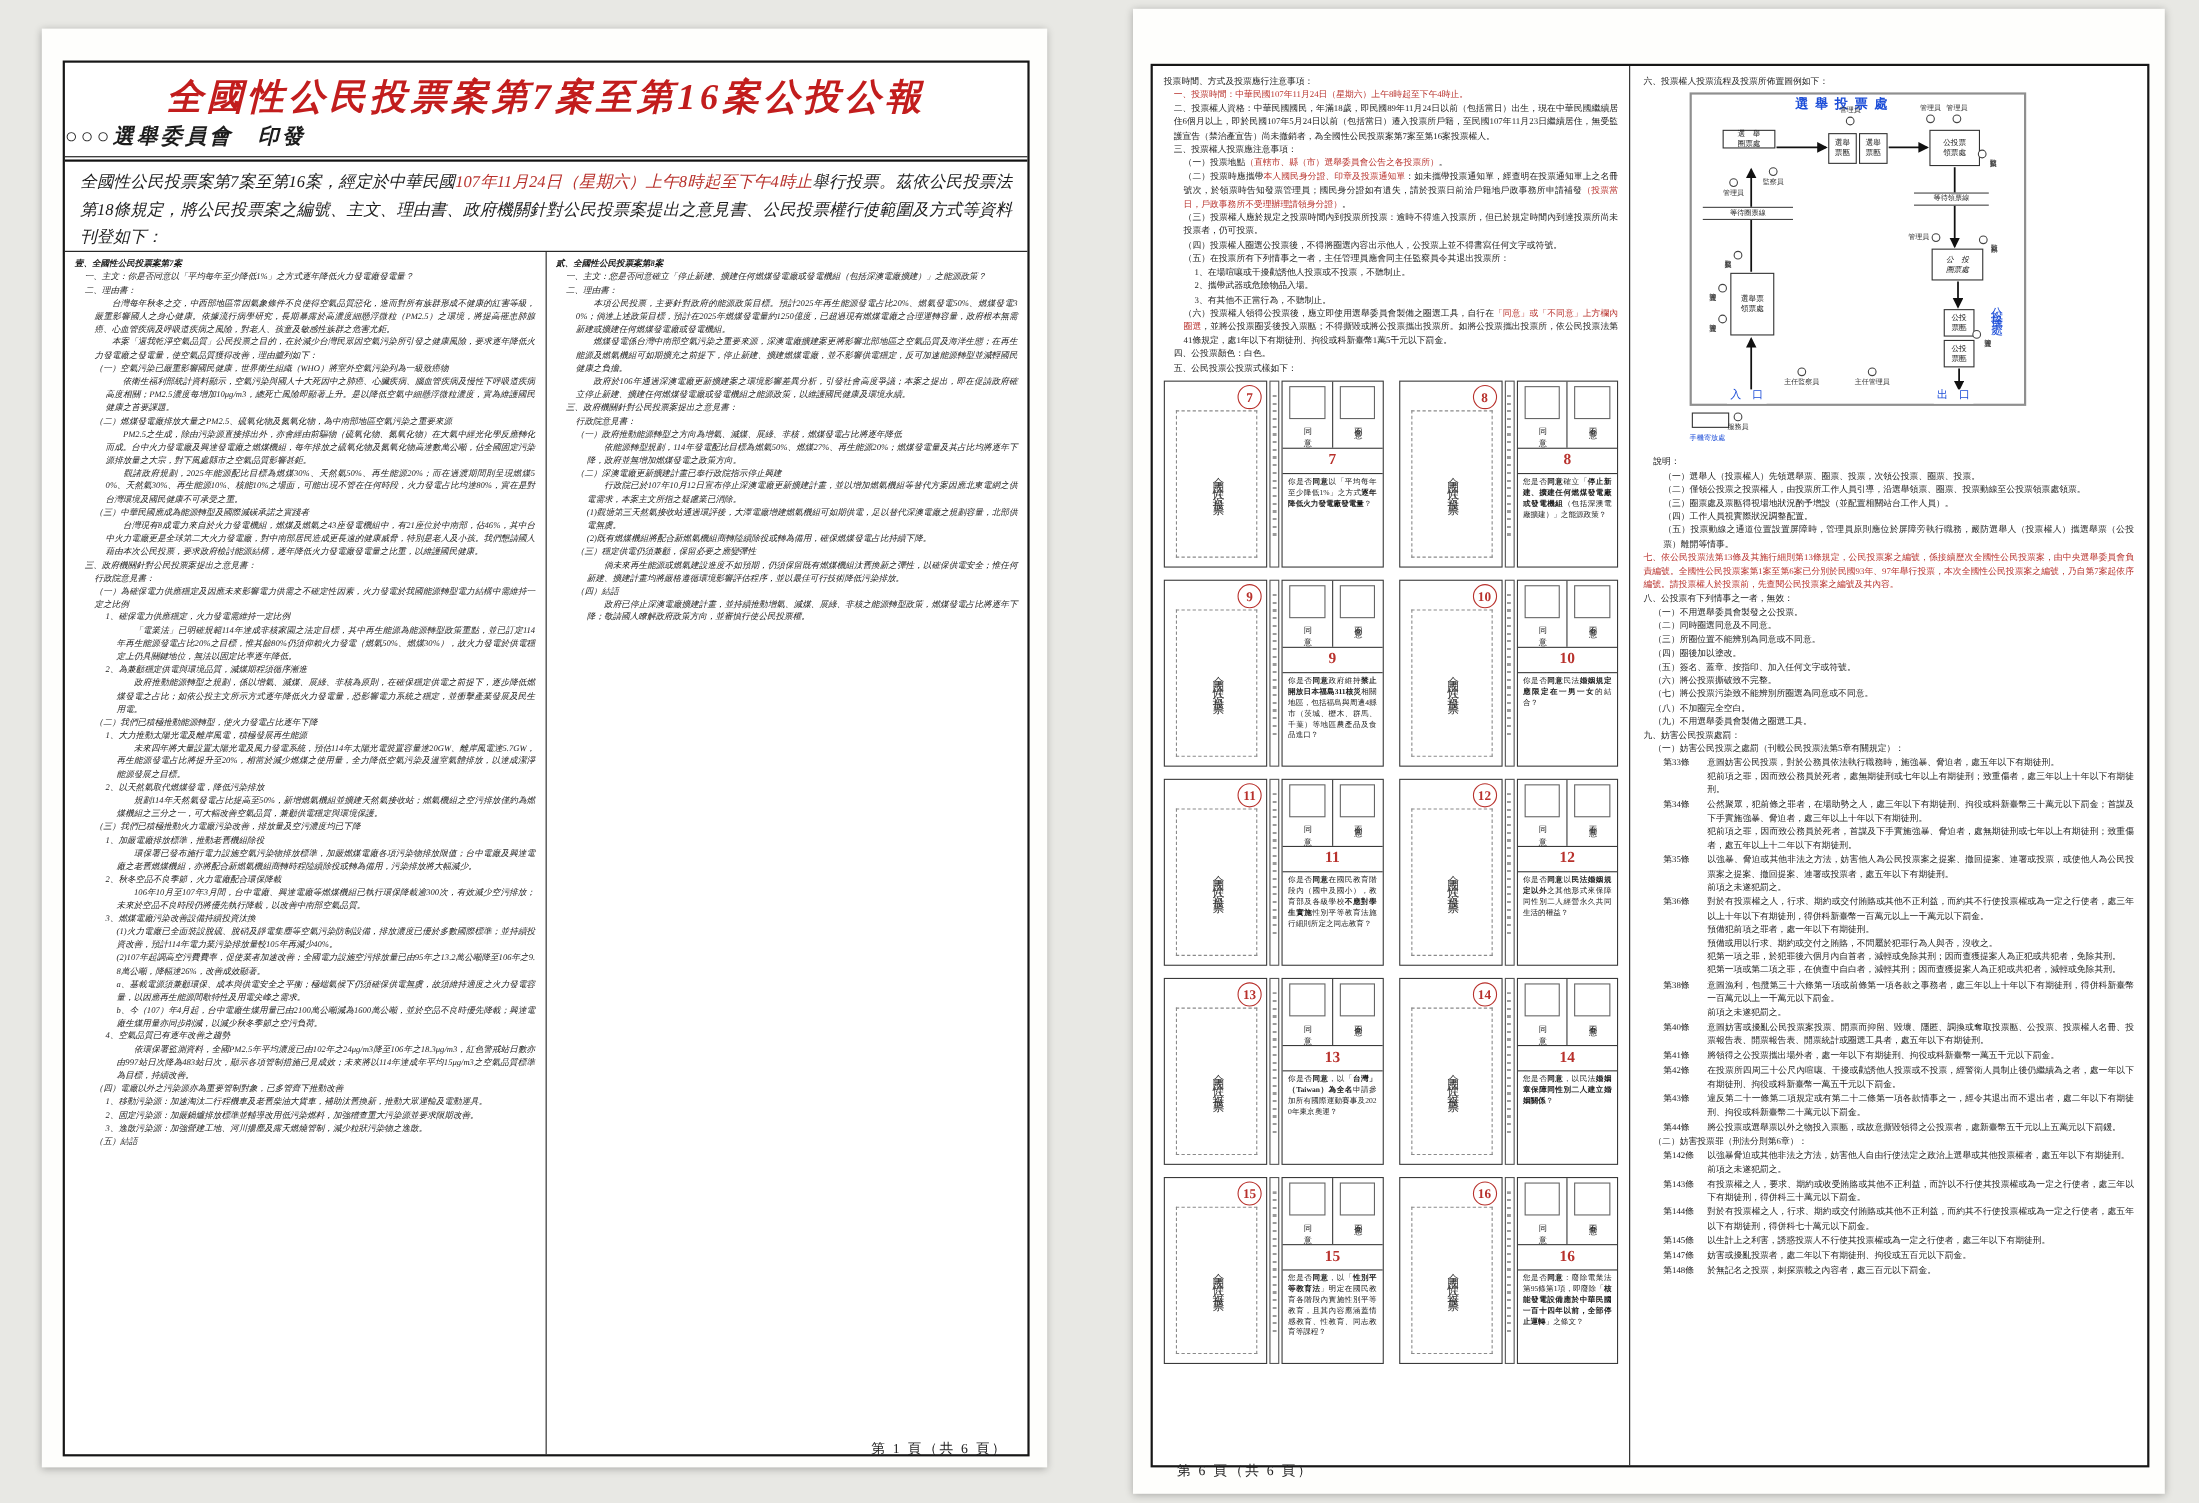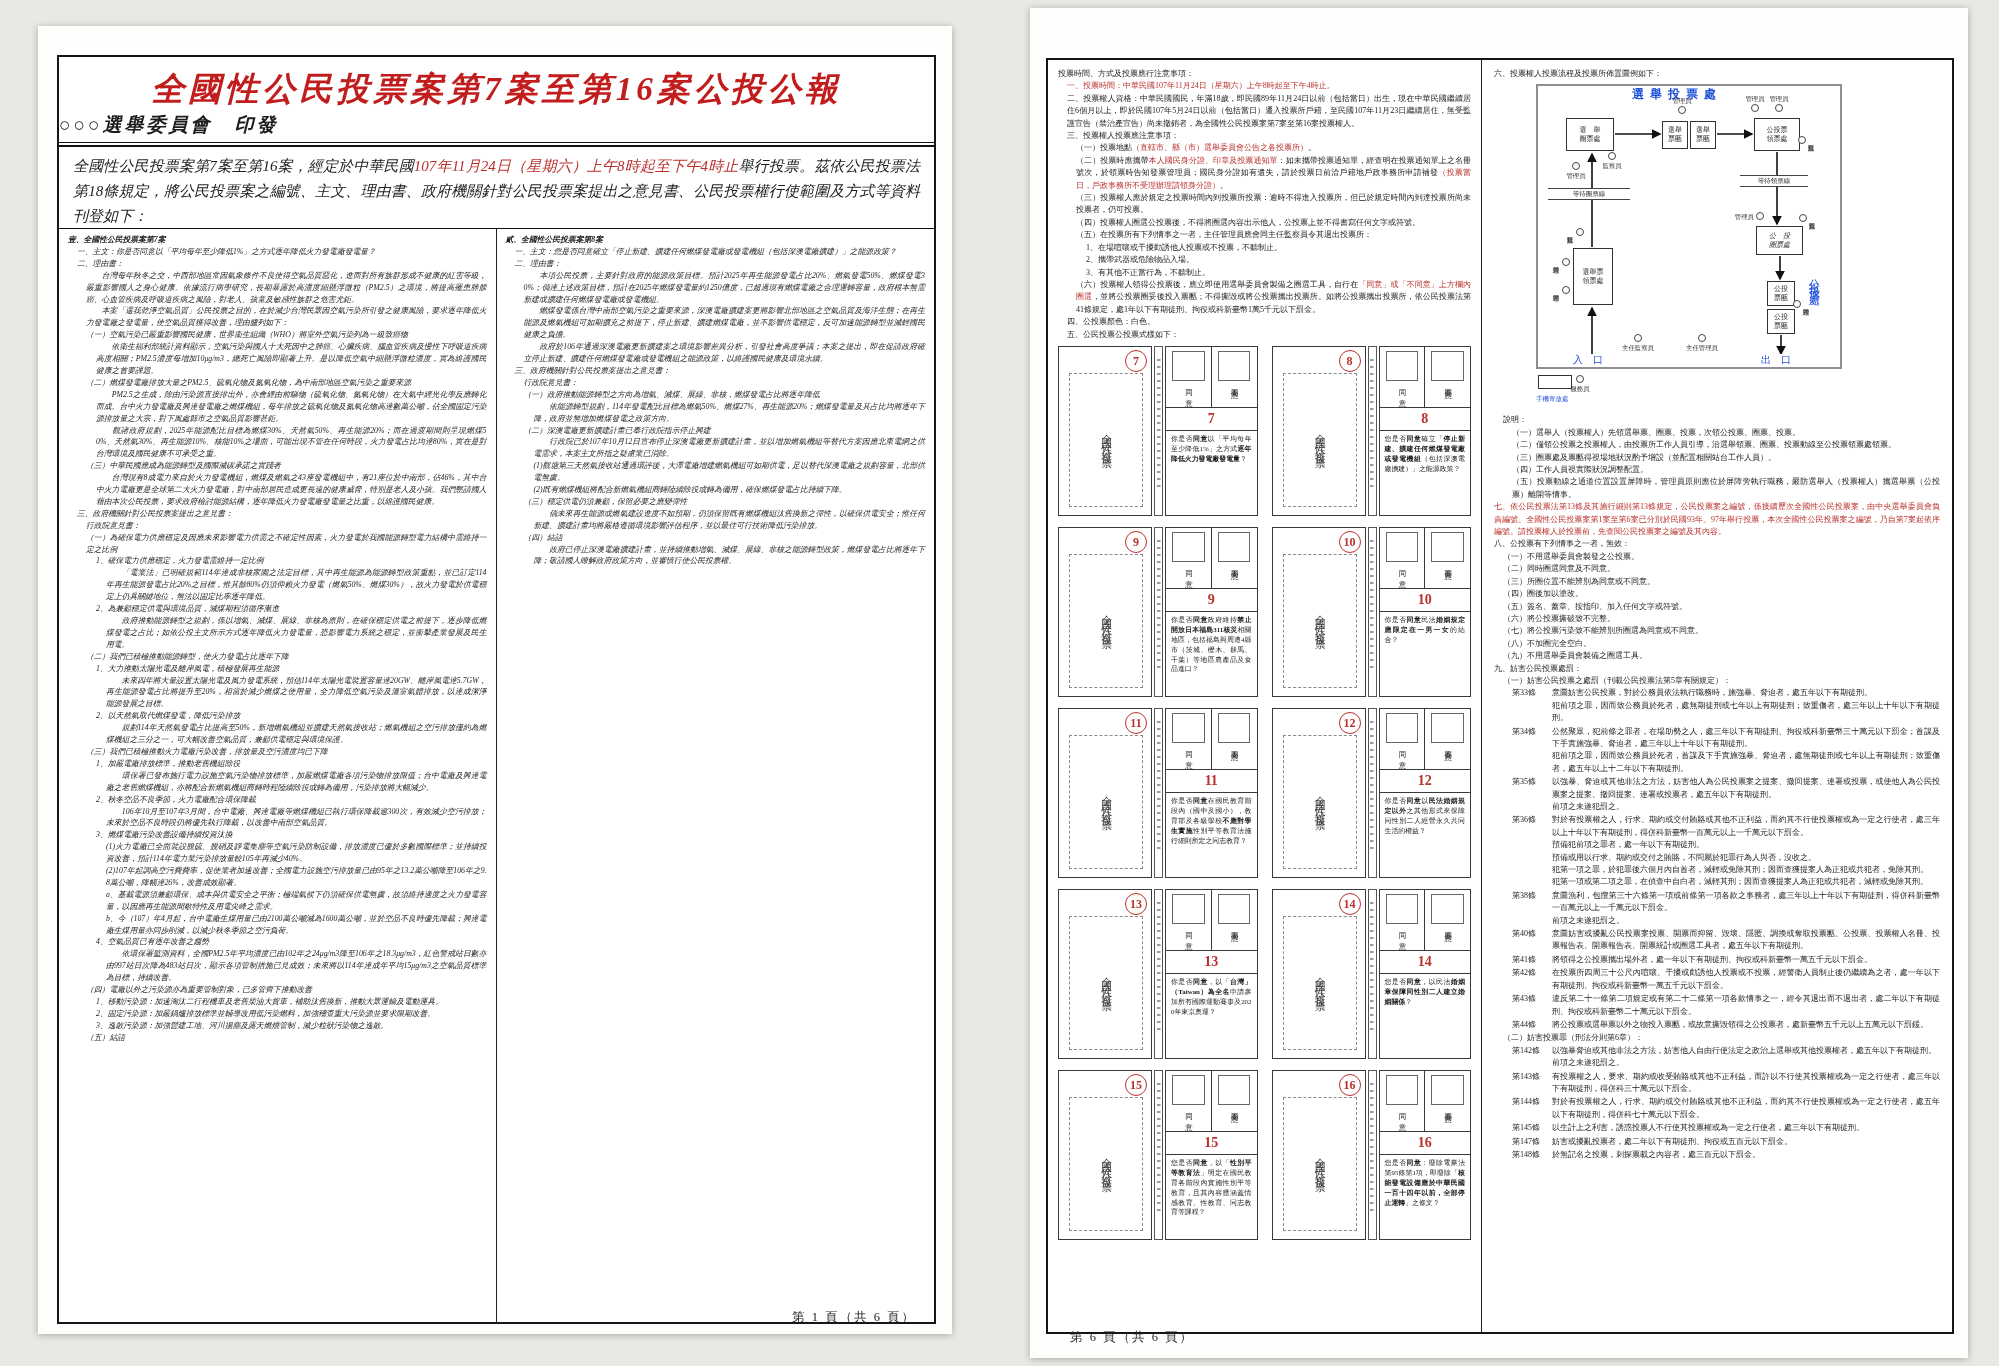--- a/index.html
+++ b/index.html
@@ -523,21 +523,21 @@
               </marker>
             </defs>
           <line x1="56" y1="273" x2="56" y2="224" stroke="#111" stroke-width="1.6" marker-end="url(#ah)"></line>
               <line x1="56" y1="163" x2="56" y2="70" stroke="#111" stroke-width="1.6" marker-end="url(#ah)"></line>
               <line x1="79" y1="50" x2="124" y2="50" stroke="#111" stroke-width="1.6" marker-end="url(#ah)"></line>
               <line x1="181" y1="50" x2="216" y2="50" stroke="#111" stroke-width="1.6" marker-end="url(#ah)"></line>
               <line x1="241" y1="68" x2="241" y2="140" stroke="#111" stroke-width="1.6" marker-end="url(#ah)"></line>
               <line x1="244" y1="172" x2="244" y2="195" stroke="#111" stroke-width="1.6" marker-end="url(#ah)"></line>
               <line x1="245" y1="251" x2="245" y2="270" stroke="#111" stroke-width="1.6" marker-end="url(#ah)"></line>
             </svg>
-        <div class="fbox" style="left: 30px; top: 34px; width: 48px; height: 33px;">選　舉
+        <div class="fbox" style="left: 30px; top: 34px; width: 48px; height: 17px;">選　舉
 圈票處</div>
             <div class="fbox" style="left: 126px; top: 37px; width: 26px; height: 28px;">選舉
 票匭</div>
             <div class="fbox" style="left: 154px; top: 37px; width: 26px; height: 28px;">選舉
 票匭</div>
             <div class="fbox" style="left: 218px; top: 34px; width: 46px; height: 33px;">公投票
 領票處</div>
             <div class="fbox" style="left: 37px; top: 164px; width: 40px; height: 57px;">選舉票
 領票處</div>
             <div class="fbox" style="left: 220px; top: 142px; width: 47px; height: 29px; font-style: italic;">公　投

